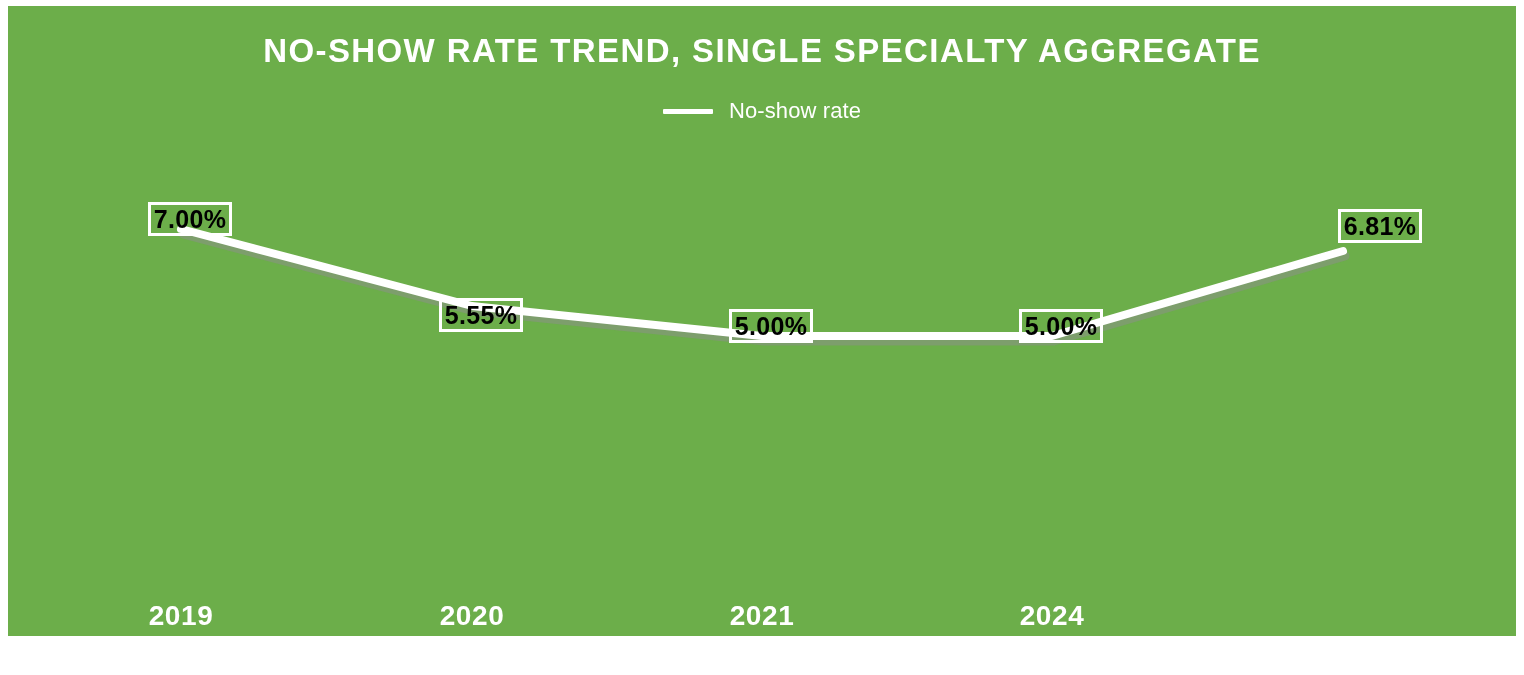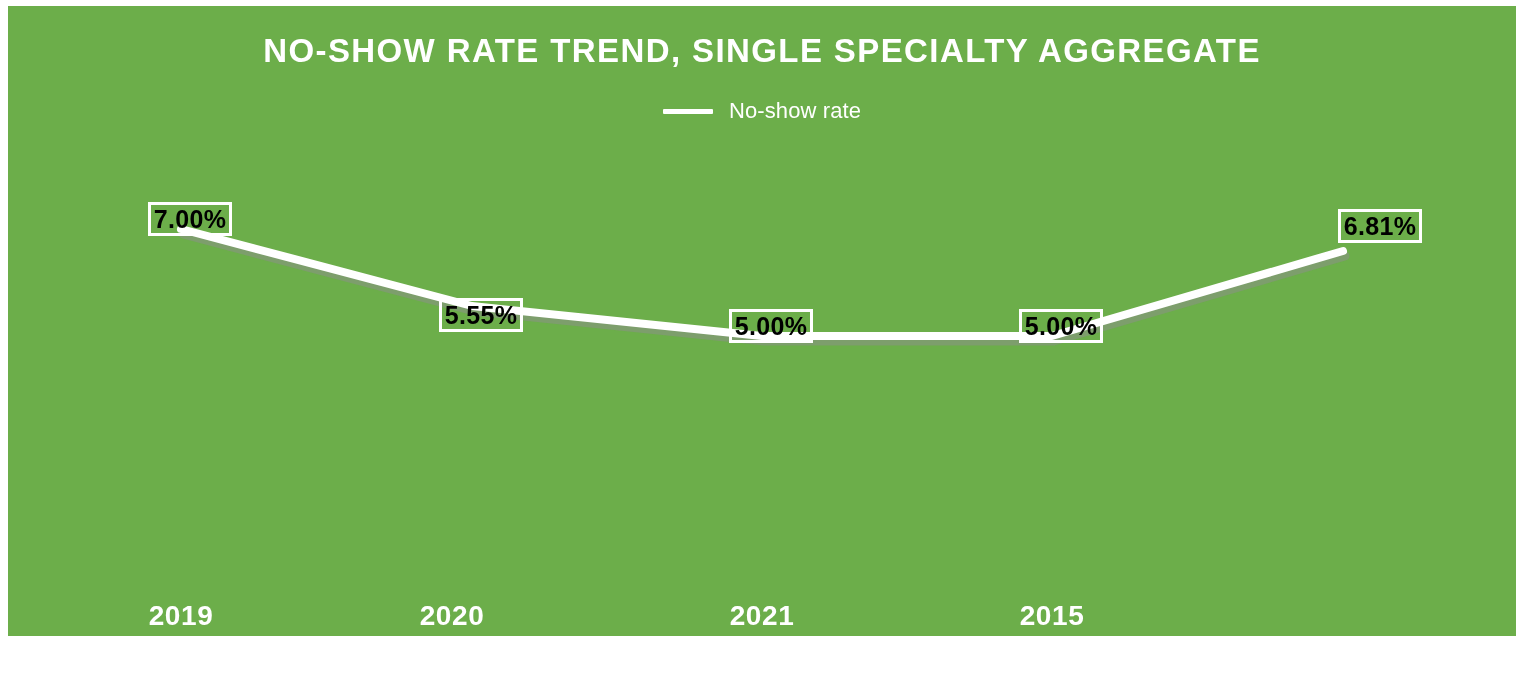--- a/index.html
+++ b/index.html
@@ -145,21 +145,21 @@
       <polyline points="173,223 464,300 754,330 1044,330 1335,245" fill="none" stroke="#ffffff" stroke-width="8" stroke-linejoin="round" stroke-linecap="round"></polyline>
     </svg>
 
     <div class="data-label" style="left:140px; top:196px; width:84px;">7.00%</div>
     <div class="data-label" style="left:431px; top:273px; width:84px;margin-top:19px;">5.55%</div>
     <div class="data-label" style="left:721px; top:303px; width:84px;">5.00%</div>
     <div class="data-label" style="left:1011px; top:303px; width:84px;">5.00%</div>
     <div class="data-label" style="left:1302px; top:203px; width:84px;margin-left:28px;">6.81%</div>
 
     <div class="x-tick" style="left:173px; top:594px;">2019</div>
-    <div class="x-tick" style="left:444px; top:594px;">2020</div>
+    <div class="x-tick" style="left:464px; top:594px;">2020</div>
     <div class="x-tick" style="left:754px; top:594px;">2021</div>
-    <div class="x-tick" style="left:1044px; top:594px;">2015</div>
+    <div class="x-tick" style="left:1044px; top:594px;">2024</div>
     <div class="x-tick" style="left:1335px; top:594px;margin-top:40px;">2023</div>
 
   </div>
 
 
 </div>
 
 </body></html>

